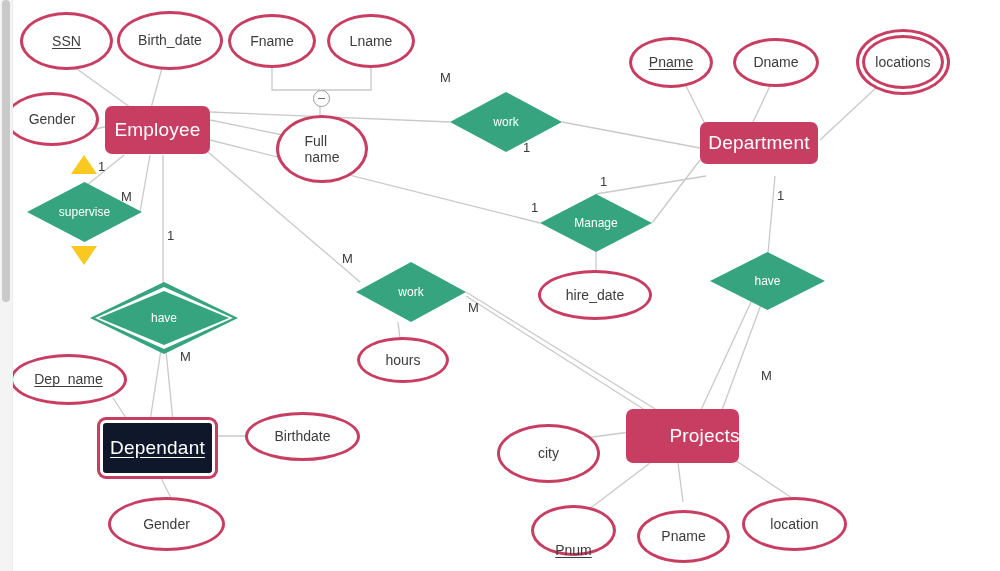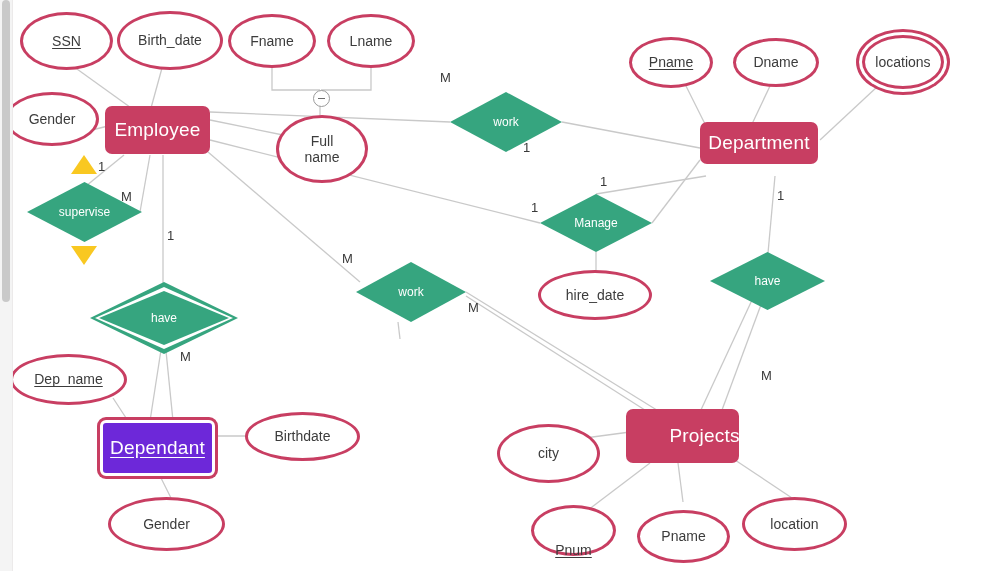--- a/index.html
+++ b/index.html
@@ -45,34 +45,34 @@
     position: absolute;
     left: 0; top: 0;
     width: 1000px; height: 571px;
   }
 
   .node {
     position: absolute;
     display: flex;
     align-items: center;
     justify-content: center;
-    text-align: center;
+    text-align: left;
     box-sizing: border-box;
   }
 
   
   .entity {
     background: #c83e62;
     border-radius: 7px;
     color: #ffffff;
     font-size: 19px;
     letter-spacing: .2px;
   }
   .entity.weak {
-    background: #6d28d9;
+    background: #0f172a;
     border: 3px solid #ffffff;
     box-shadow: 0 0 0 3px #c83e62;
     border-radius: 6px;
   }
   .entity .lbl { color:#fff; }
   .entity.weak .lbl {
     text-decoration: underline;
     text-underline-offset: 3px;
   }
 
@@ -263,20 +263,23 @@
       </div>
       <div class="attr node" style="left: 733px; top: 38px; width: 86px; height: 49px;">
         <span class="lbl" style="white-space: pre-line;">Dname</span>
       </div>
       <div class="attr node multi" style="left: 862px; top: 35px; width: 82px; height: 54px;">
         <span class="lbl" style="white-space: pre-line;">locations</span>
       </div>
       <div class="attr node" style="left: 538px; top: 270px; width: 114px; height: 50px;">
         <span class="lbl" style="white-space: pre-line;">hire_date</span>
       </div>
+      <div class="attr node" style="left: 357px; top: 337px; width: 92px; height: 46px;">
+        <span class="lbl" style="white-space: pre-line;">hours</span>
+      </div>
       <div class="attr node" style="left: 10px; top: 354px; width: 117px; height: 51px;">
         <span class="lbl key" style="white-space: pre-line;">Dep_name</span>
       </div>
       <div class="attr node" style="left: 245px; top: 412px; width: 115px; height: 49px;">
         <span class="lbl" style="white-space: pre-line;">Birthdate</span>
       </div>
       <div class="attr node" style="left: 108px; top: 497px; width: 117px; height: 54px;">
         <span class="lbl" style="white-space: pre-line;">Gender</span>
       </div>
       <div class="attr node" style="left: 497px; top: 424px; width: 103px; height: 59px;">

